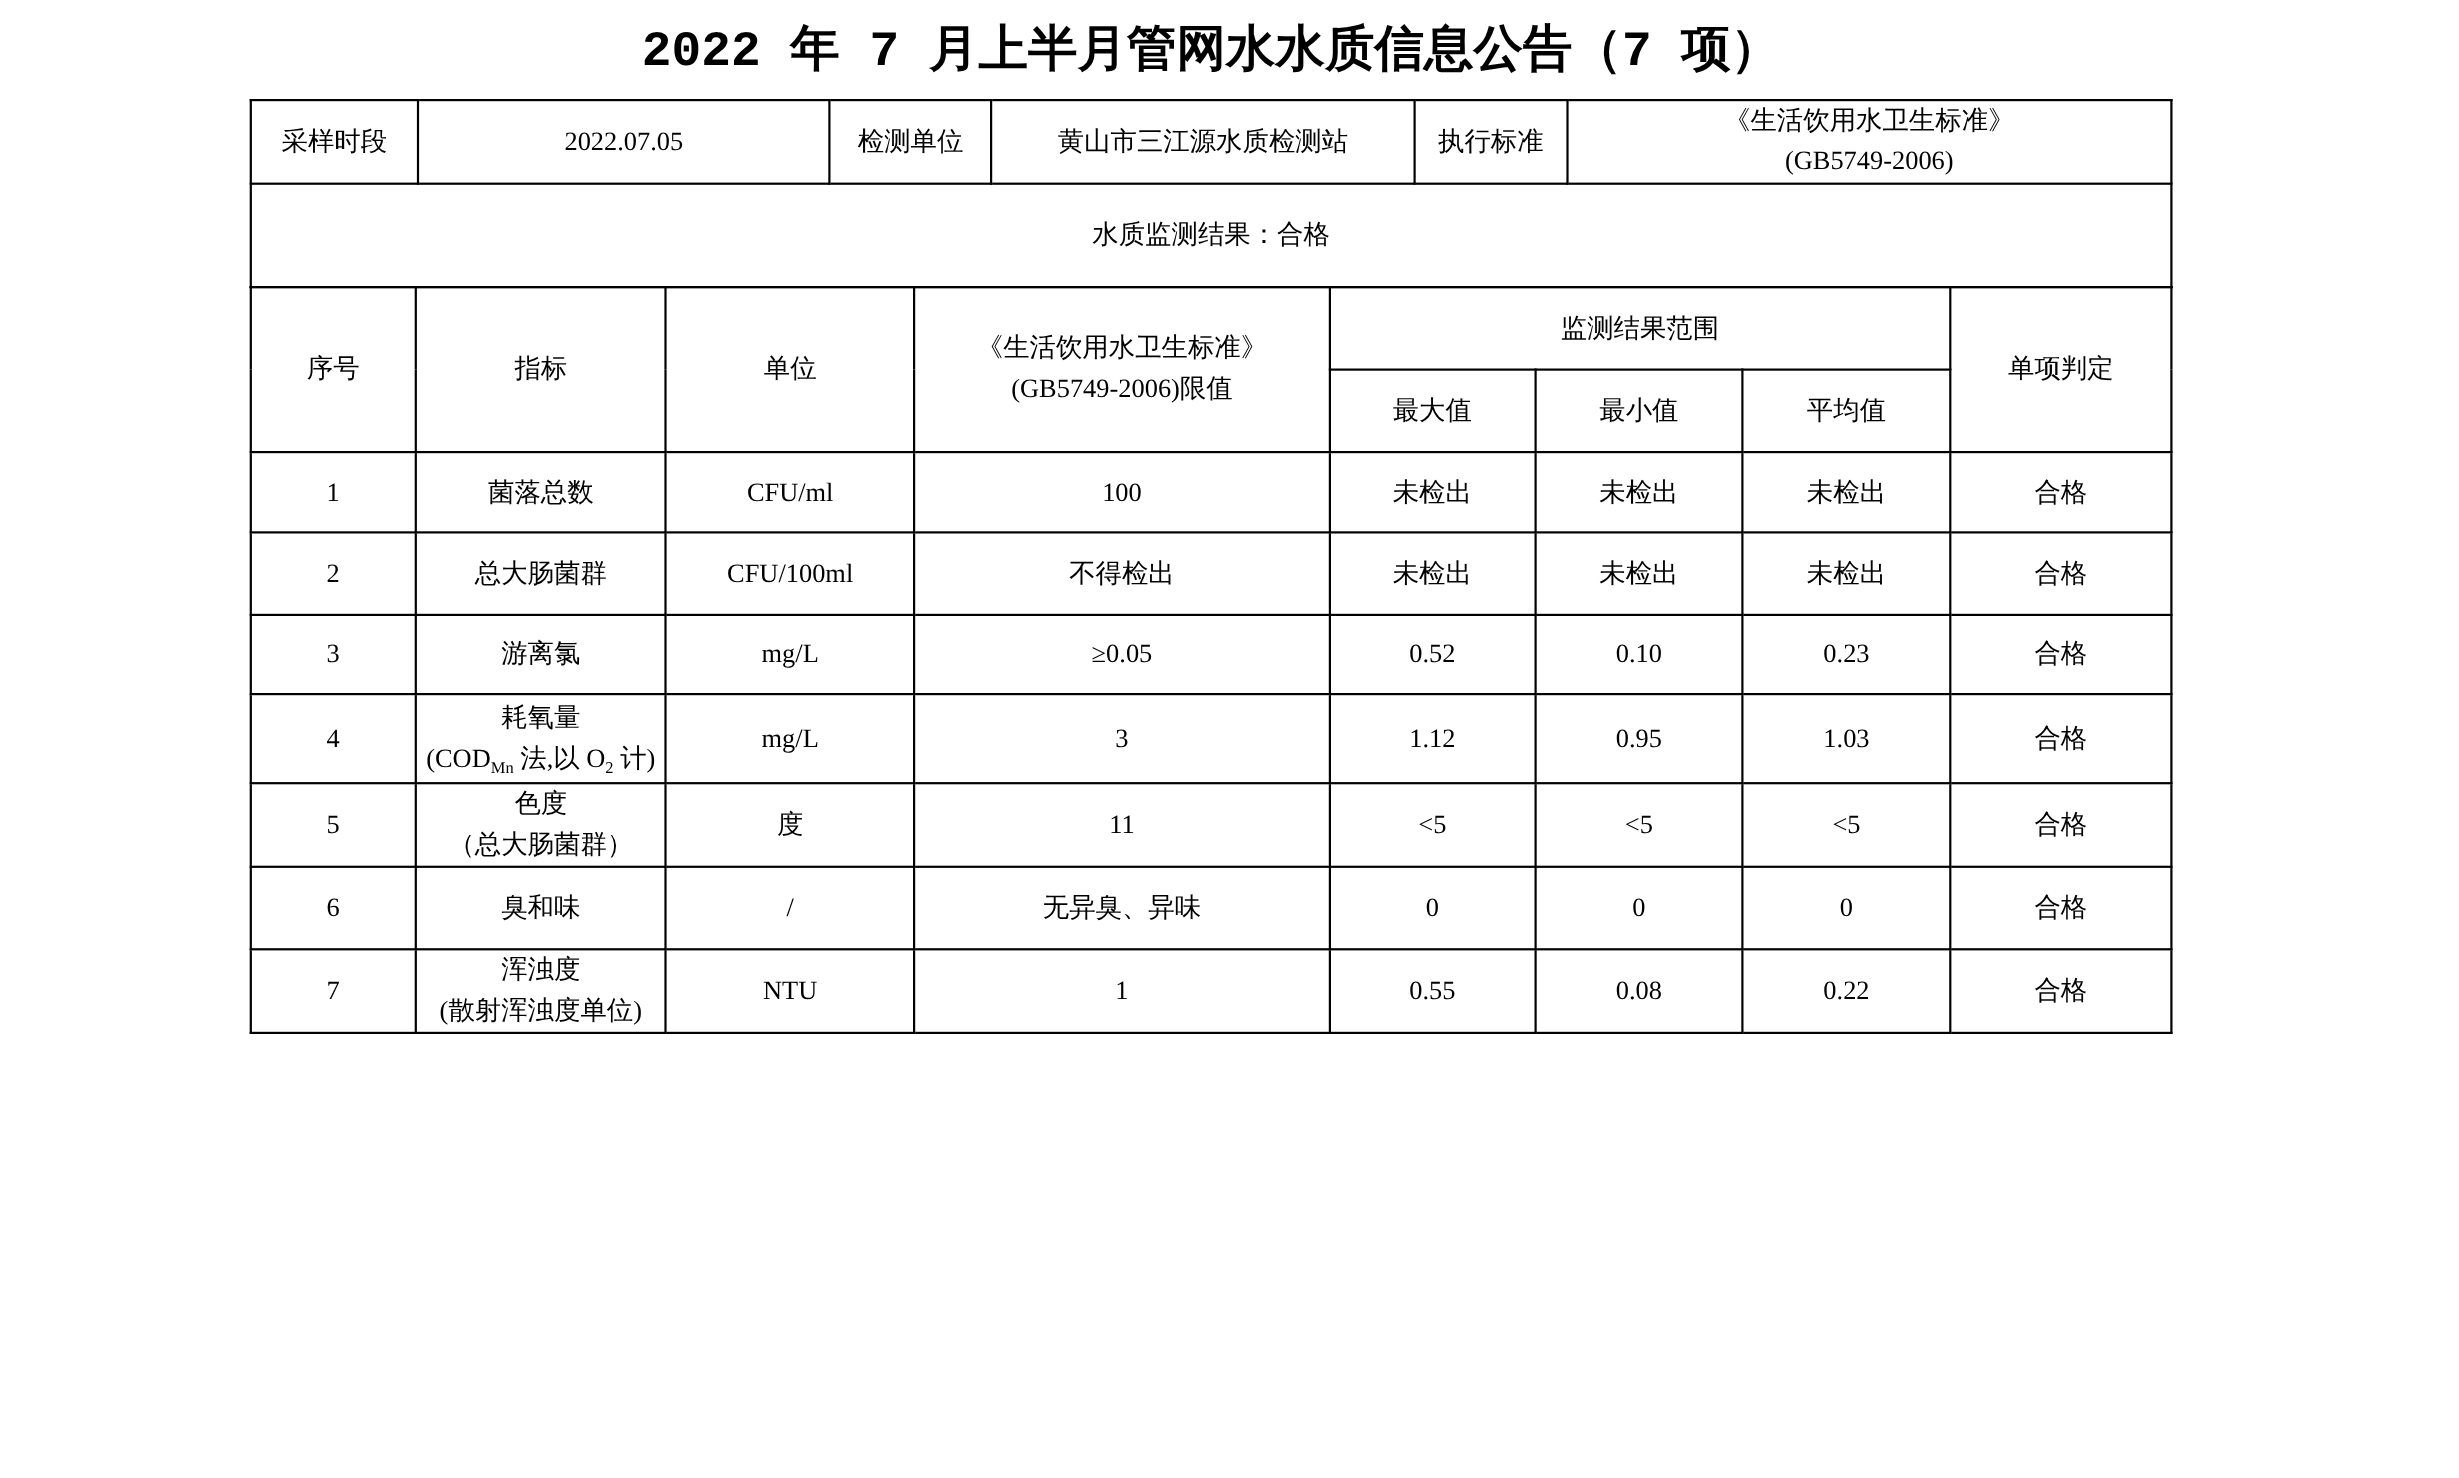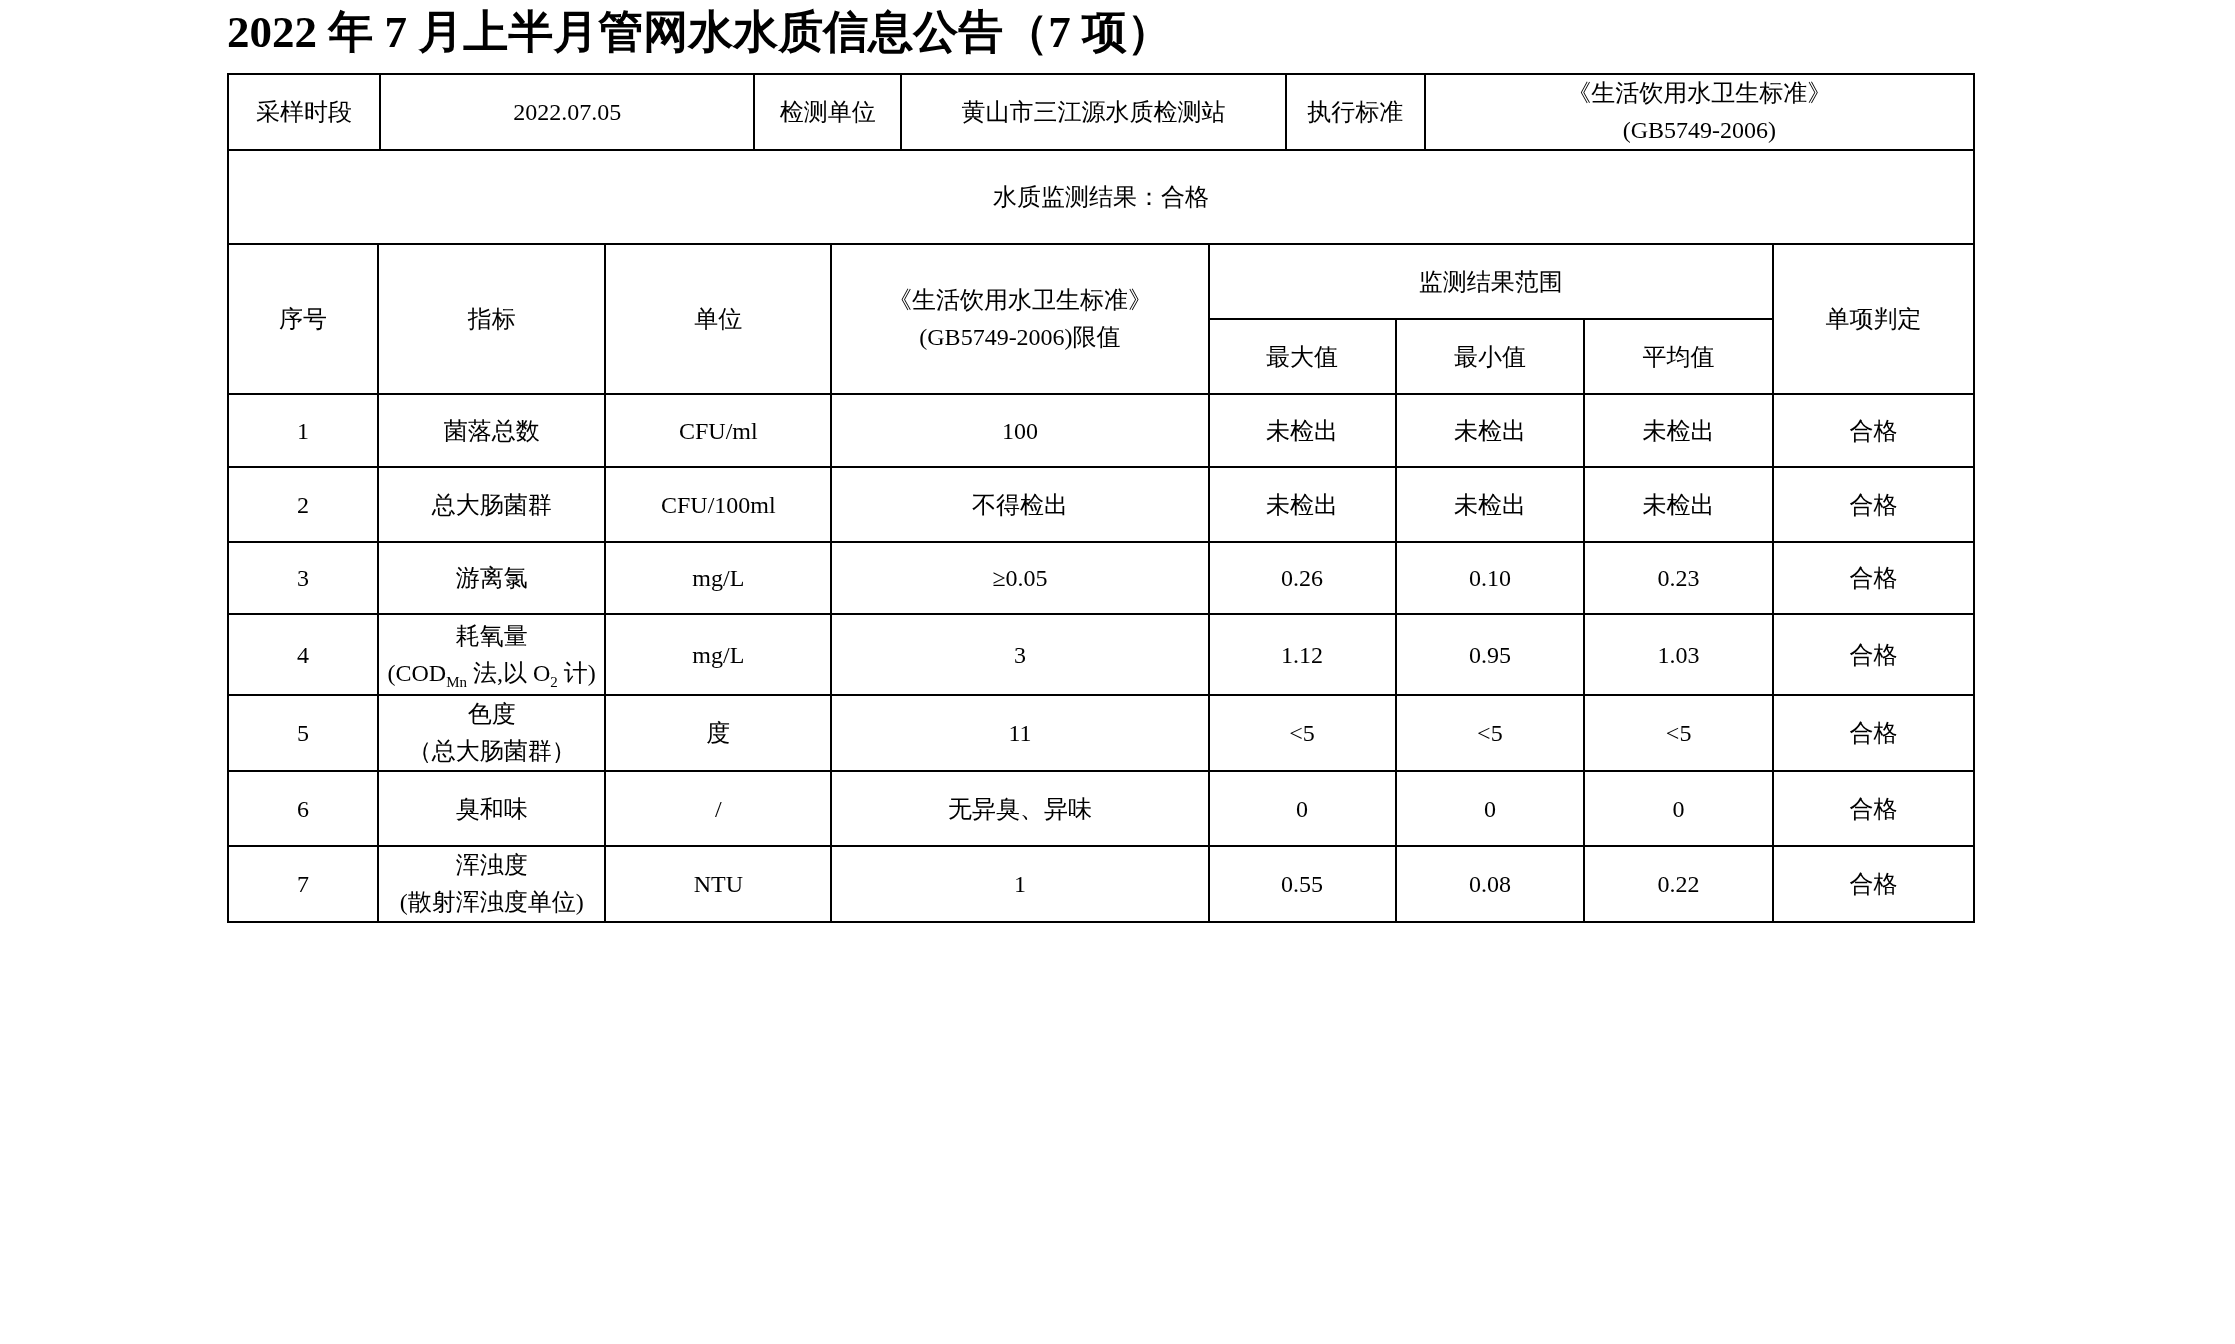--- a/index.html
+++ b/index.html
@@ -6,29 +6,30 @@
   .page {
     position: relative;
     width: 2235px;
     height: 1344px;
     background: #ffffff;
     color: #000000;
     font-family: "Liberation Serif", "DejaVu Serif", serif;
     overflow: hidden;
   }
   .title {
-    margin: 0;
+    margin: 16px;
     padding-top: 6px;
     margin-left: 227px;
     width: 1748px;
-    text-align: left;
+    text-align: center;
     font-size: 45px;
     font-weight: 700;
     line-height: 52px;
     white-space: nowrap;
+    font-family: Liberation Mono, monospace;
   }
   table.tbl {
     border-collapse: collapse;
     table-layout: fixed;
     width: 1748px;
     margin-left: 227px;
     empty-cells: show;
   }
   table.tbl td {
     border: 2px solid #000000;
@@ -141,21 +142,21 @@
       <td>未检出</td>
       <td>未检出</td>
       <td>合格</td>
     </tr>
 
     <tr class="dr3">
       <td>3</td>
       <td>游离氯</td>
       <td>mg/L</td>
       <td>≥0.05</td>
-      <td>0.26</td>
+      <td>0.52</td>
       <td>0.10</td>
       <td>0.23</td>
       <td>合格</td>
     </tr>
 
     <tr class="dr4">
       <td>4</td>
       <td>
         <div class="line">耗氧量</div>
         <div class="line"><span>(COD</span><sub>Mn</sub><span> 法,以 O</span><sub>2</sub><span> 计)</span></div>

